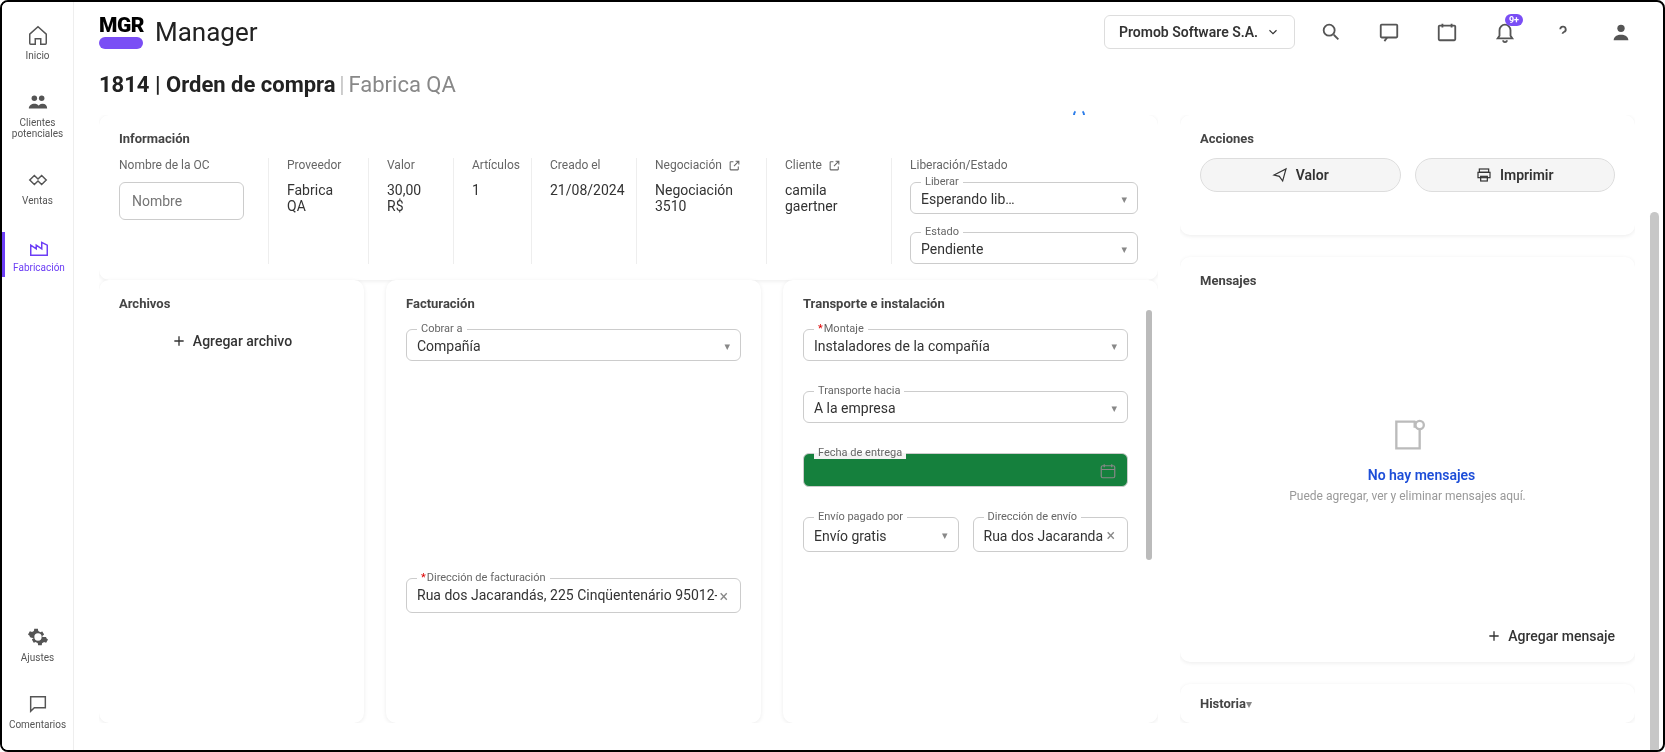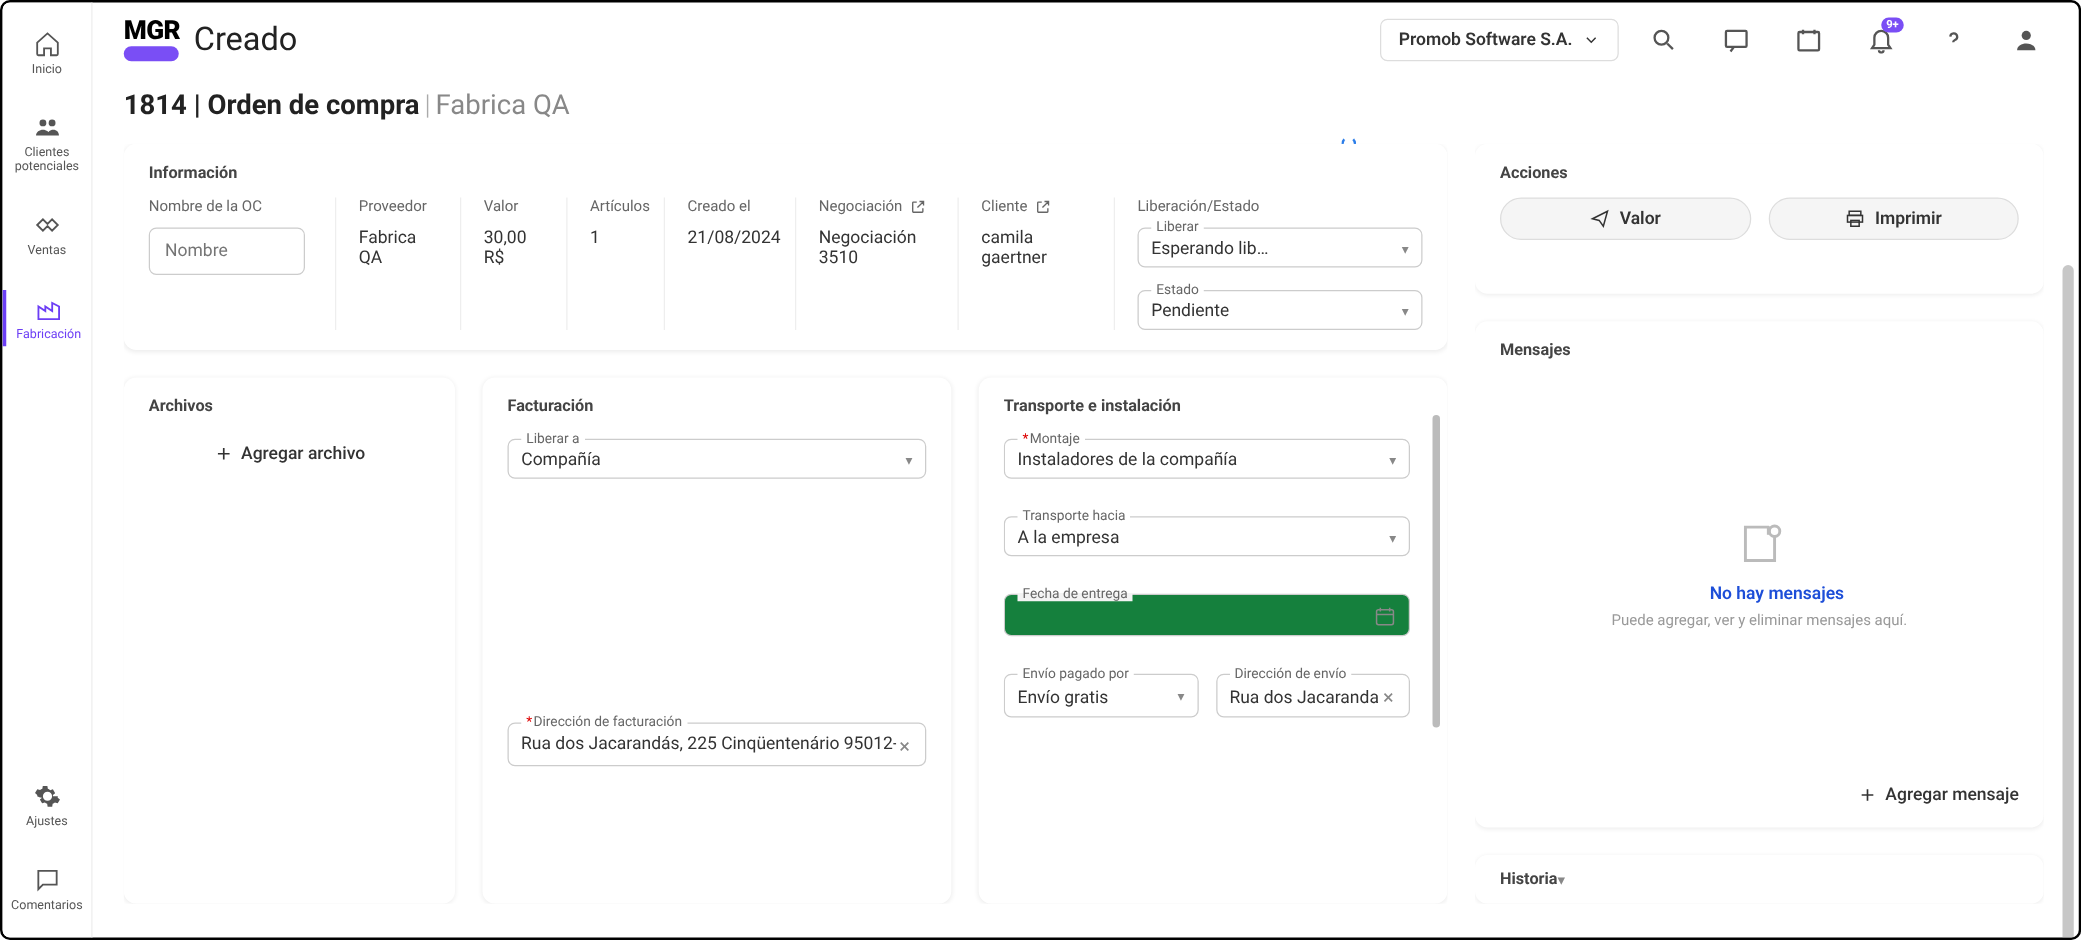--- a/index.html
+++ b/index.html
@@ -28,21 +28,21 @@
   .badge { position: absolute; top: 4px; right: 4px; background: #7a4ef5; color: #fff; font-size: 9px; font-weight: 700; border-radius: 8px; padding: 1px 4px;}
 
   
   .content { flex: 1; padding: 10px 28px 20px 25px; overflow: hidden; position: relative;}
   .page-title { font-size: 22px; margin-bottom: 18px; color: #333; font-weight: 400;}
   .page-title .strong { font-weight: 700; color: #222;}
   .page-title .sep { font-weight: 300; color: #aaa; padding: 0 4px;}
   .page-title .light { color: #888; font-weight: 400;}
 
   .grid { display: grid; grid-template-columns: 1fr 455px; gap: 22px; height: calc(100% - 50px);}
-  .left-col { display: flex; flex-direction: column; gap: 22px; overflow: hidden;}
+  .left-col { display: flex; flex-direction: column; overflow: hidden;}
   .right-col { display: flex; flex-direction: column; gap: 22px; overflow: hidden;}
 
   .card { background: #fff; border-radius: 10px; box-shadow: 0 1px 4px rgba(0,0,0,0.08); padding: 16px 20px; position: relative;}
   .card-title { font-size: 13px; font-weight: 700; color: #444; margin-bottom: 12px;}
 
   
   .info-row { display: flex; gap: 0; }
   .info-cell { padding: 0 18px; border-right: 1px solid #eee; min-width: 0;}
   .info-cell:first-child{padding-left:0;}
   .info-cell:last-child{border-right:none; padding-right:0;}
@@ -143,21 +143,21 @@
   </div>
 
   <div class="main">
 
     <div class="topbar">
       <div class="brand">
         <div class="brand-logo">
           <span class="txt">MGR</span>
           <span class="bar"></span>
         </div>
-        <span class="brand-name">Creado</span>
+        <span class="brand-name">Manager</span>
       </div>
       <div class="topbar-spacer"></div>
       <div class="account-chip">
         <span>Promob Software S.A.</span>
         <svg width="14" height="14" viewBox="0 0 24 24" fill="none" stroke="currentColor" stroke-width="2">
             <path d="M6 9l6 6 6-6"></path>
           </svg>
       </div>
       <div class="topbar-icon">
         <svg viewBox="0 0 24 24" fill="none" stroke="currentColor" stroke-width="2">
@@ -275,21 +275,21 @@
                     <path d="M12 5v14M5 12h14"></path>
                   </svg>
                 <span>Agregar archivo</span>
               </div>
             </div>
 
             <div class="card fill">
               <div class="card-title">Facturación</div>
               <div class="form-stack" style="flex:1">
                 <div class="fieldset dropdown">
-                  <span class="legend">Liberar a</span>
+                  <span class="legend">Cobrar a</span>
                   <span class="fieldset-value">Compañía</span>
                 </div>
                 <div style="flex:1"></div>
                 <div class="fieldset" style="display:flex;align-items:flex-start">
                   <span class="legend req">Dirección de facturación</span>
                   <input class="input-text" value="Rua dos Jacarandás, 225 Cinqüentenário 95012-2" style="">
                   <span class="clear-x">×</span>
                 </div>
                 <div style="height:70px"></div>
               </div>

